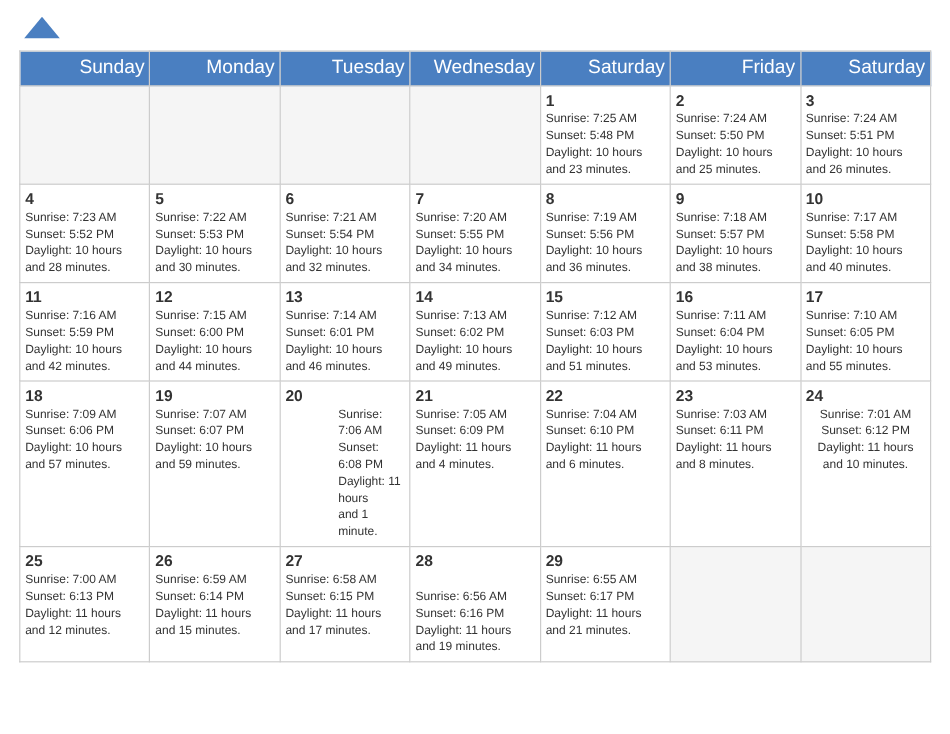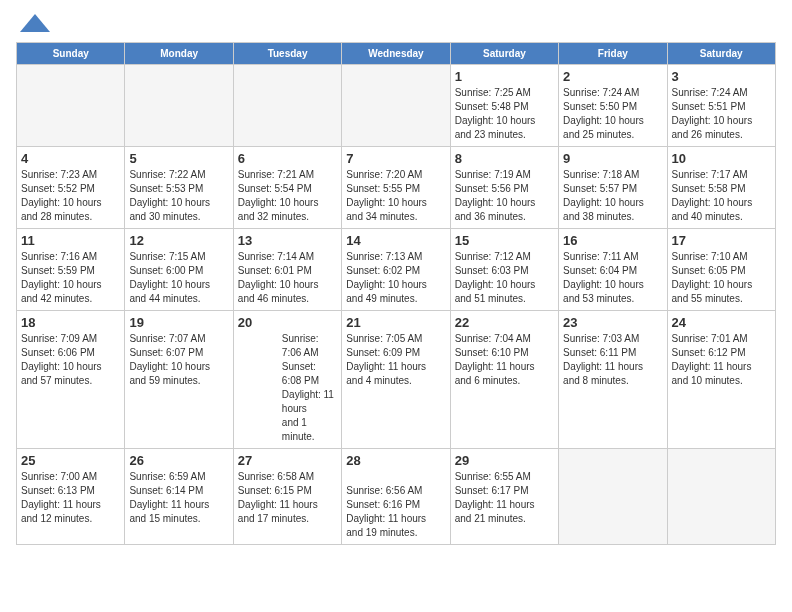--- a/index.html
+++ b/index.html
@@ -42,24 +42,24 @@
       color: #333;
     }
     table {
       width: 100%;
       border-collapse: collapse;
       table-layout: fixed;
     }
     th {
       background-color: #4a7fc1;
       color: #fff;
-      font-size: 10px;
-      font-weight: bold;
+      font-size: 16px;
+      font-weight: normal;
       padding: 5px 4px;
-      text-align: center;
+      text-align: right;
       border: 1px solid #ccc;
     }
     td {
       border: 1px solid #ccc;
       vertical-align: top;
       padding: 4px 4px;
       font-size: 10px;
       color: #333;
       height: 80px;
       background: #fff;
@@ -283,21 +283,21 @@
         </td>
         <td>
           <span class="day-num">23</span>
           <div class="day-info" style="white-space: pre-line;">Sunrise: 7:03 AM
 Sunset: 6:11 PM
 Daylight: 11 hours
 and 8 minutes.</div>
         </td>
         <td>
           <span class="day-num">24</span>
-          <div class="day-info" style="white-space: pre-line;">Sunrise: 7:01 AM
+          <div class="day-info" style="white-space: pre-line; text-align: center;">Sunrise: 7:01 AM
 Sunset: 6:12 PM
 Daylight: 11 hours
 and 10 minutes.</div>
         </td>
       </tr>
       <tr>
         <td>
           <span class="day-num">25</span>
           <div class="day-info" style="white-space: pre-line;">Sunrise: 7:00 AM
 Sunset: 6:13 PM

